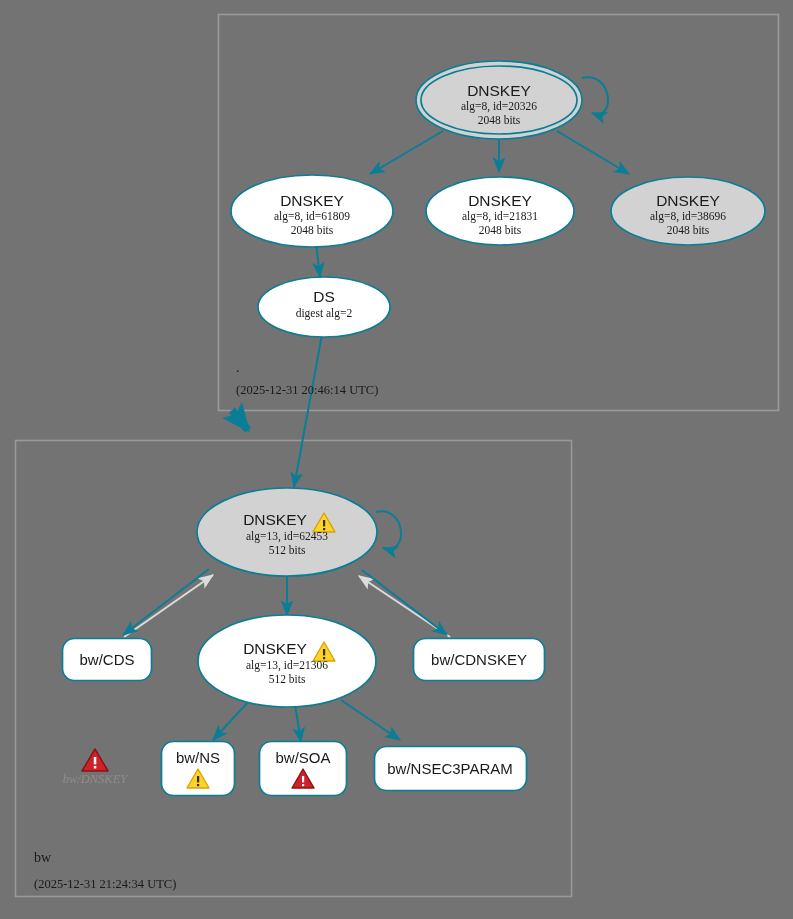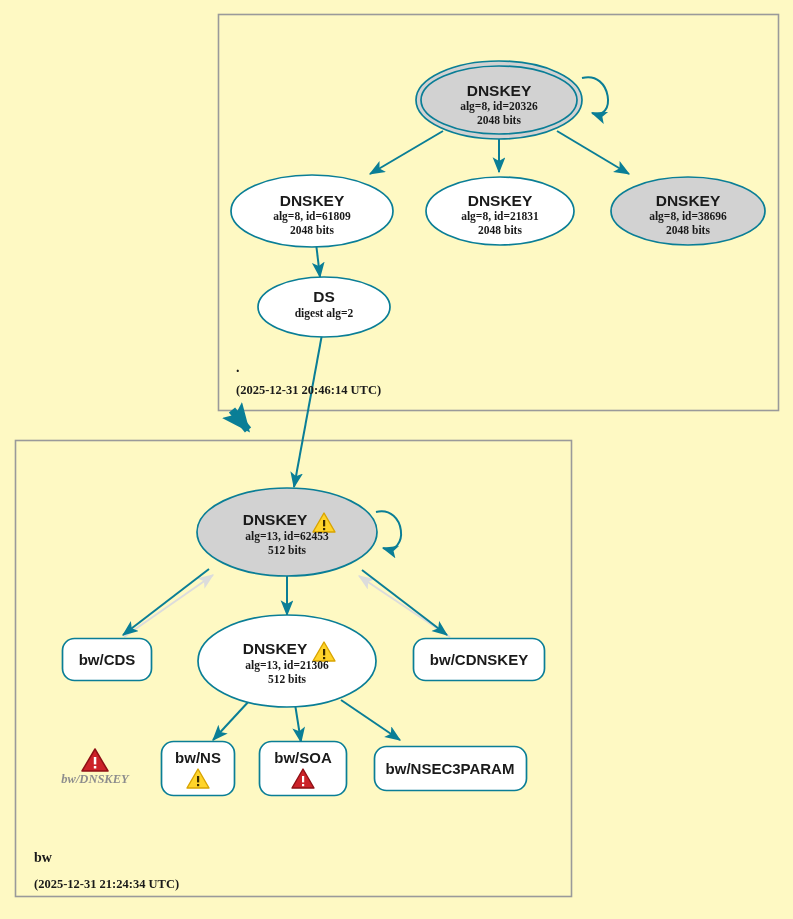--- a/index.html
+++ b/index.html
@@ -5,23 +5,22 @@
   html, body {
     margin: 0;
     padding: 0;
     background: #ffffff;
     font-family: "Liberation Sans", sans-serif;
   }
   #canvas {
     position: relative;
     width: 793px;
     height: 919px;
-    background: #fef9c3;
+    background: #737373;
     overflow: hidden;
-    font-weight: bold;
   }
   svg#graph {
     position: absolute;
     left: 0;
     top: 0;
     width: 793px;
     height: 919px;
   }
   .zone-box {
     fill: none;

